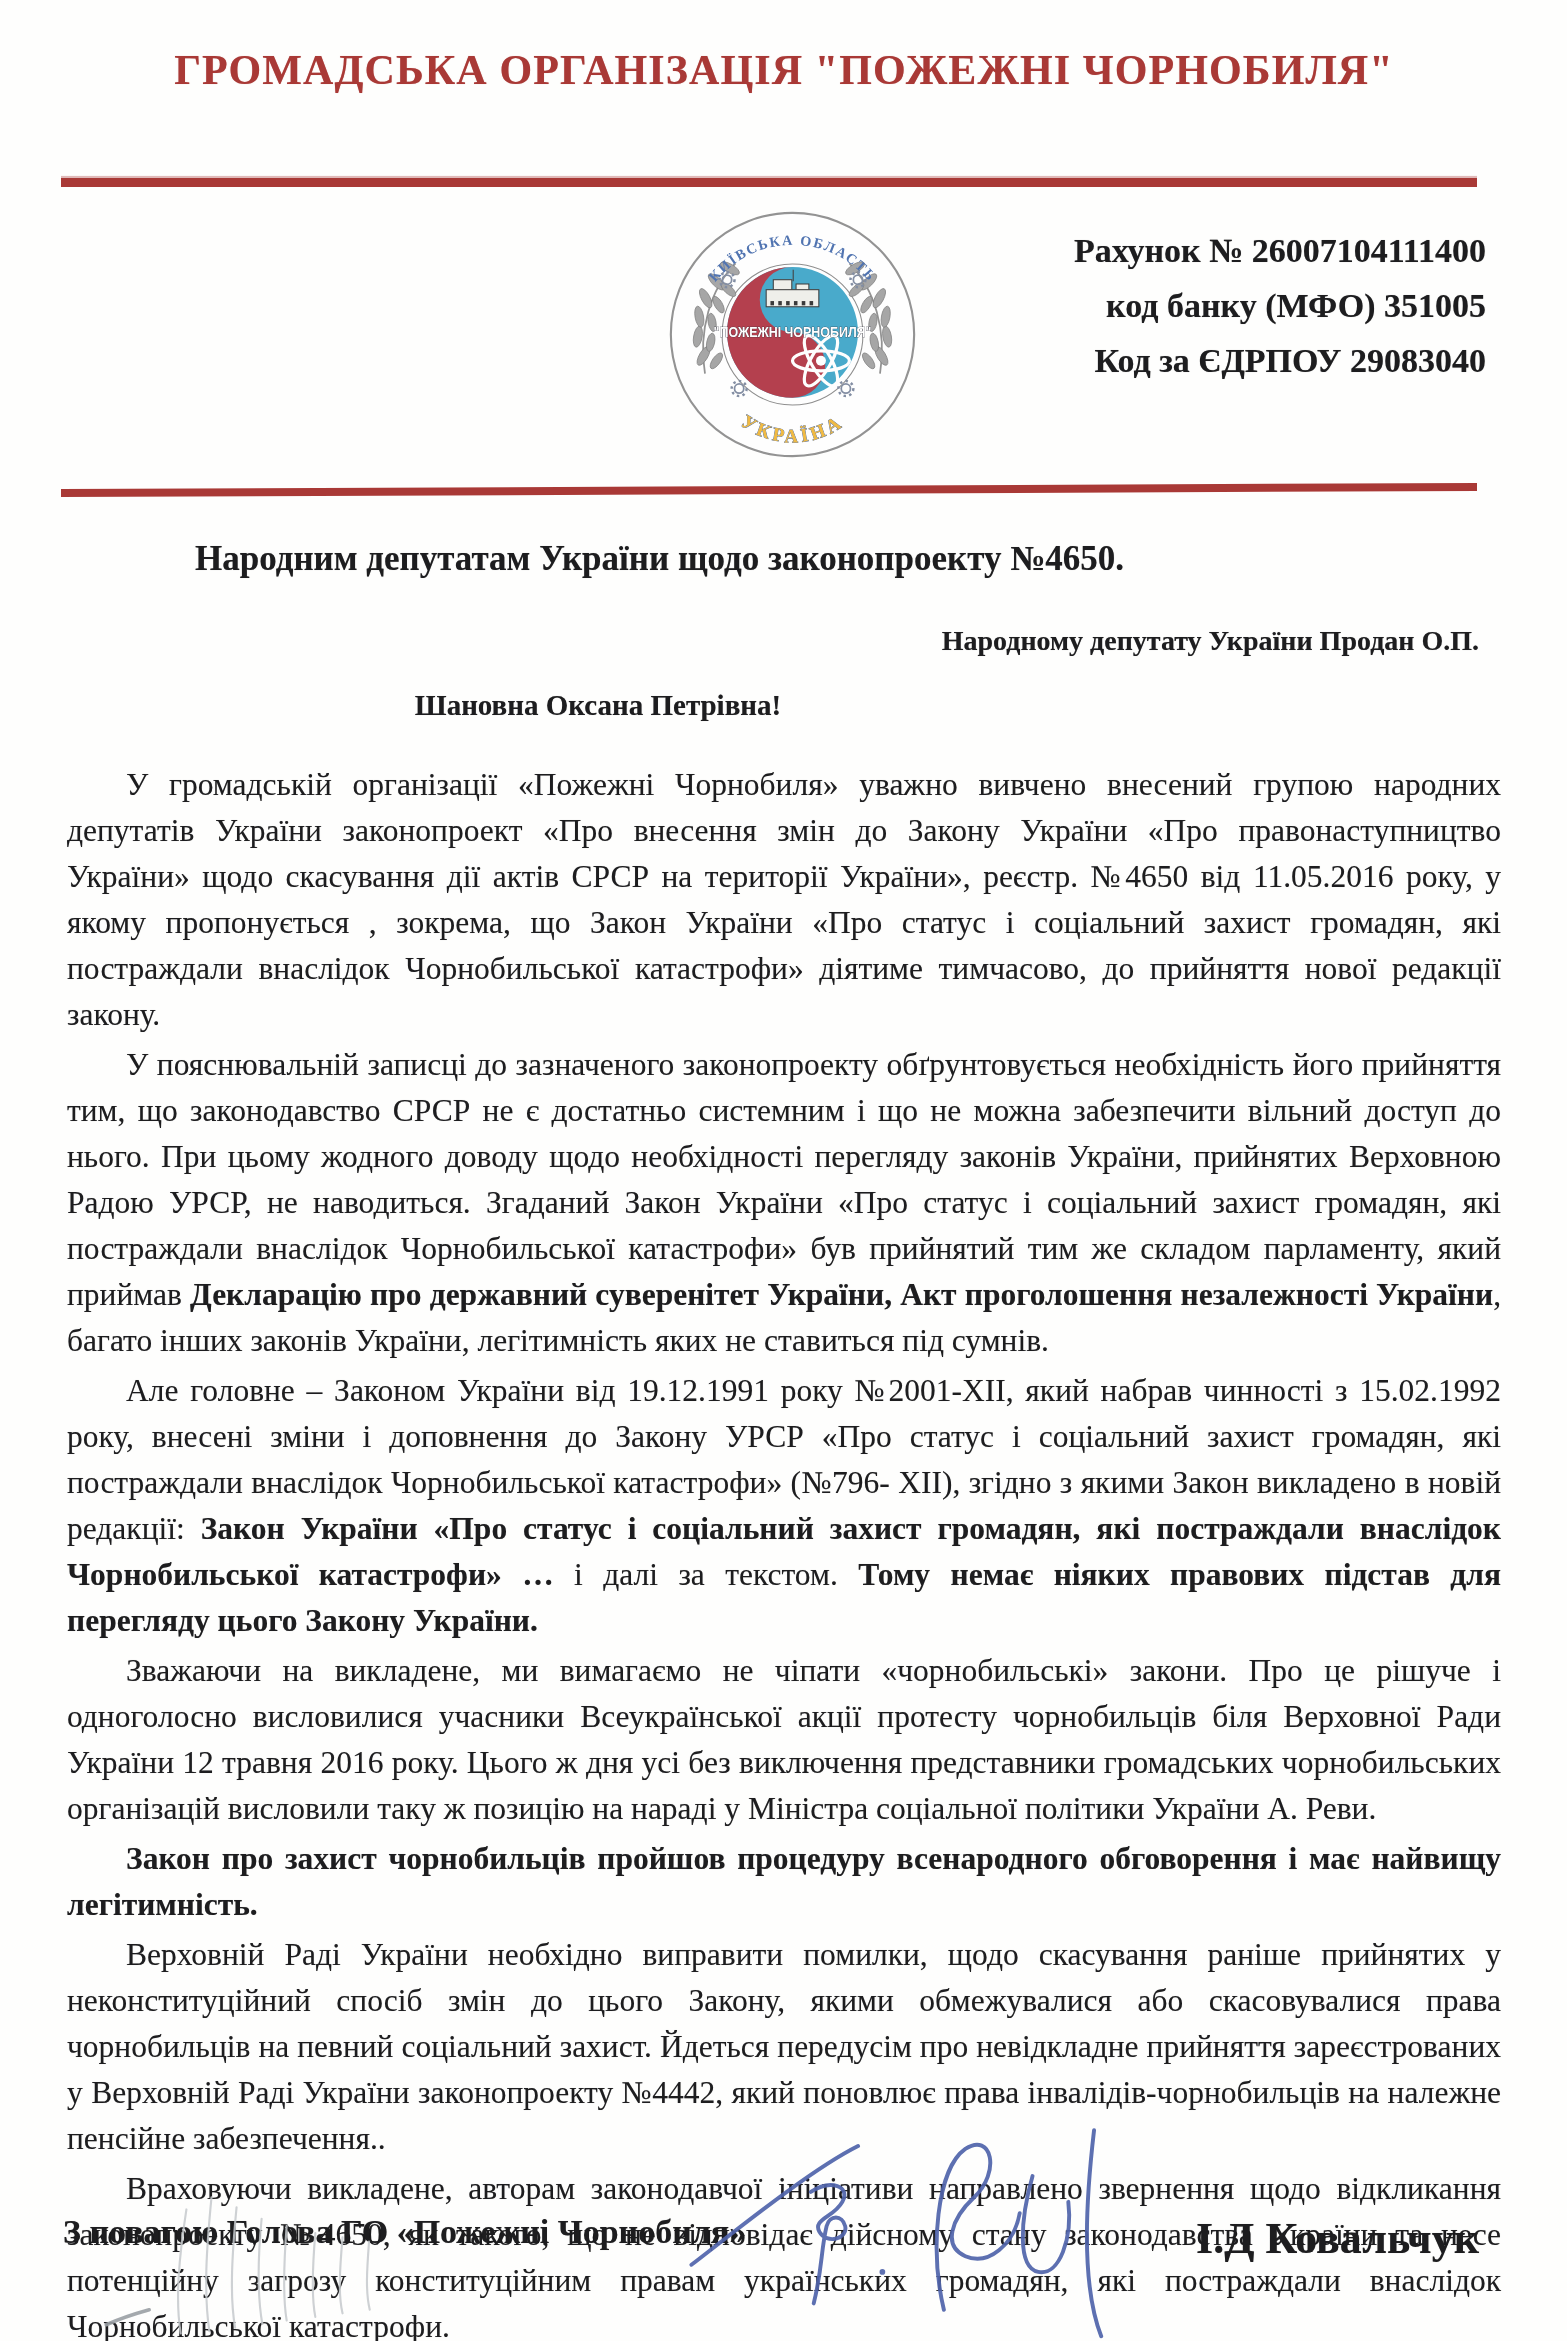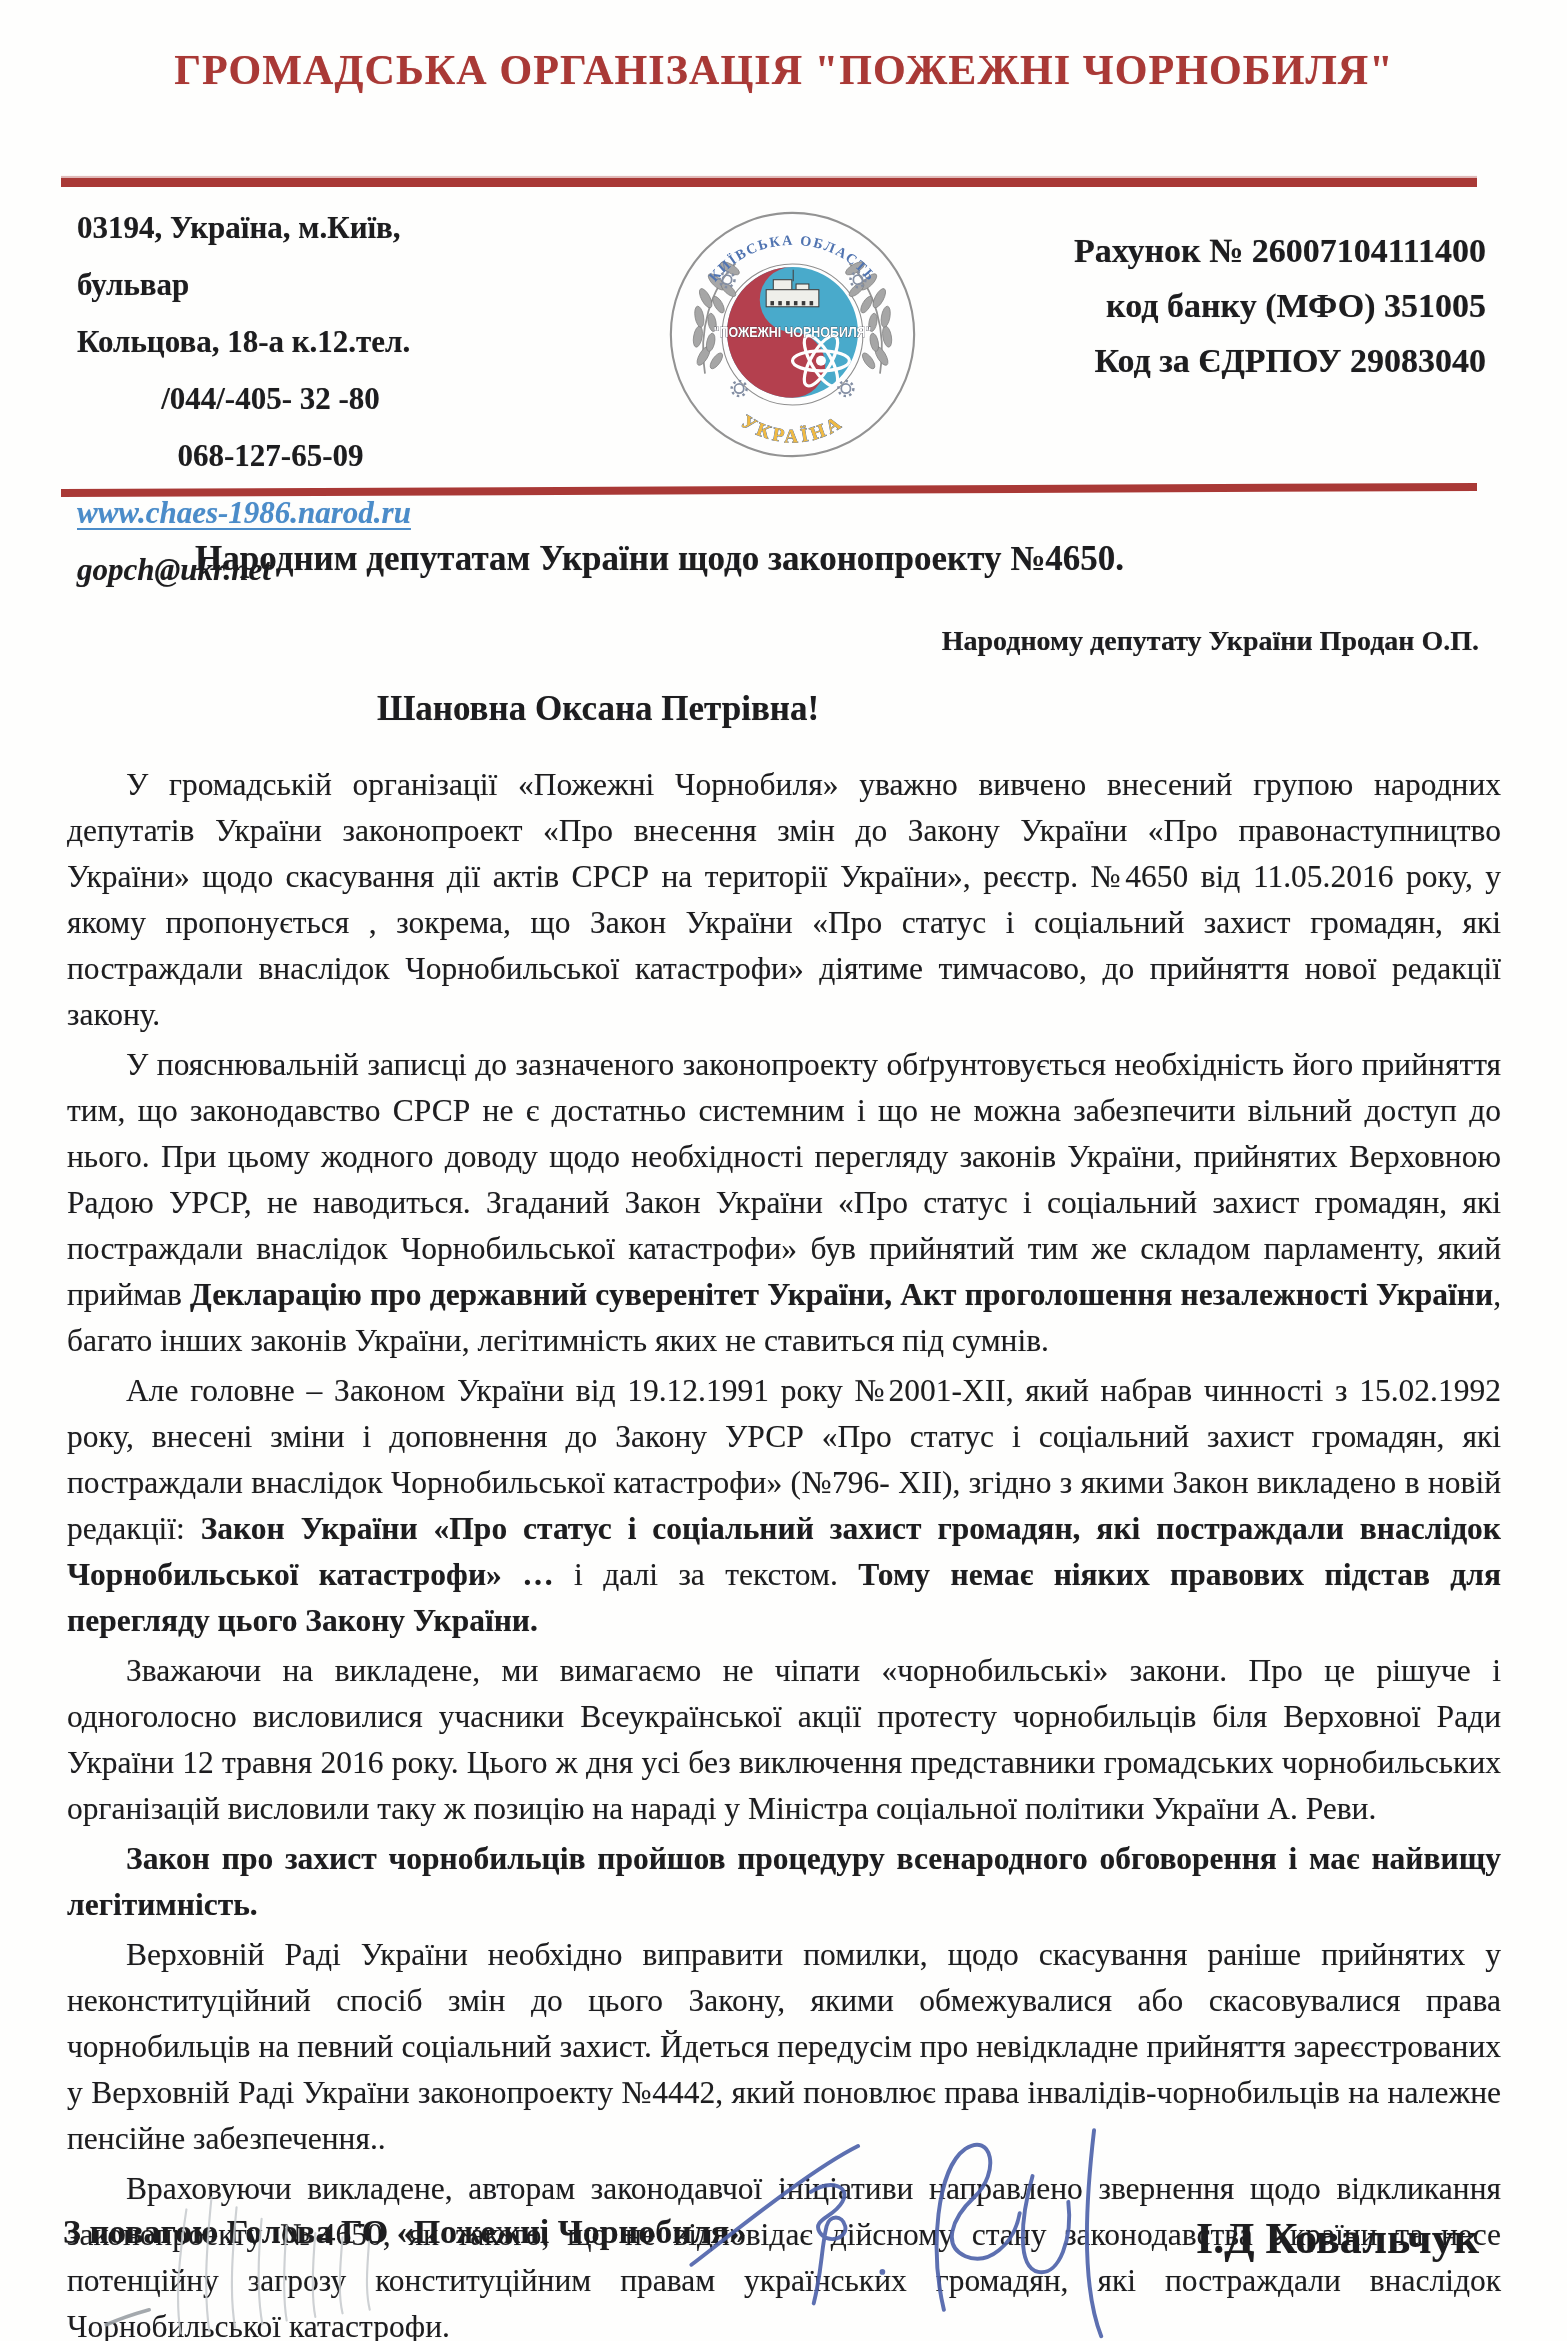--- a/index.html
+++ b/index.html
@@ -29,21 +29,21 @@
   .logo { position:absolute; left:668px; top:210px; width:249px; height:249px; opacity:.96; }
 
   .bank { position:absolute; left:960px; top:223px; width:526px; text-align:right;
     font-size:34px; font-weight:bold; line-height:55px; text-shadow:0 0 0.7px rgba(0,0,0,.45); }
 
   .addr1 { position:absolute; left:195px; top:539px; font-size:35px; font-weight:bold;
     text-shadow:0 0 0.7px rgba(0,0,0,.4); }
   .addr2 { position:absolute; right:89px; top:625px; font-size:28px; font-weight:bold;
     text-shadow:0 0 0.7px rgba(0,0,0,.4); }
   .salutation { position:absolute; left:0; top:689px; width:1196px; text-align:center;
-    font-size:35px; font-weight:bold; text-shadow:0 0 0.7px rgba(0,0,0,.4); }
+    font-size:29px; font-weight:bold; text-shadow:0 0 0.7px rgba(0,0,0,.4); }
 
   .body-text { position:absolute; left:63px; top:758px; width:1442px;
     font-size:31.5px; line-height:46px; text-align:justify;
     text-shadow:0 0 0.7px rgba(0,0,0,.32); }
   .body-text p { margin:4px; text-indent:59px; }
   .body-text .b { font-weight:bold; }
 
   .sig-left  { position:absolute; left:63px;  top:2213px; font-size:34px; font-weight:bold;
     text-shadow:0 0 0.7px rgba(0,0,0,.4); }
   .sig-right { position:absolute; right:89px; top:2213px; font-size:44px; font-weight:bold;
@@ -52,28 +52,20 @@
   .pencil     { position:absolute; left:79px; top:2170px; width:444px; height:172px; }
 </style>
 </head>
 <body>
 
 <div class="page">
 
   <h1 class="org-title">ГРОМАДСЬКА ОРГАНІЗАЦІЯ "ПОЖЕЖНІ ЧОРНОБИЛЯ"</h1>
   <div class="rule rule-top"></div>
 
-  <div class="contact">
-    <div>03194, Україна, м.Київ, бульвар</div>
-    <div>Кольцова, 18-а к.12.тел.</div>
-    <div class="c-center">/044/-405- 32 -80</div>
-    <div class="c-center">068-127-65-09</div>
-    <div class="website">www.chaes-1986.narod.ru</div>
-    <div class="email">gopch@ukr.net</div>
-  </div>
 
   <div class="logo">
     <svg viewBox="0 0 350 350" width="249" height="249">
       <circle cx="175" cy="175" r="171" fill="#ffffff" stroke="#8f8f8f" stroke-width="3"></circle>
       <circle cx="175" cy="175" r="99" fill="none" stroke="#8a8a8a" stroke-width="1.5"></circle>
 
       <g>
         <g fill="#a3a3a3" stroke="#7a7a7a" stroke-width="1">
           <path d="M52,230 C 42,170 60,110 95,75" fill="none" stroke="#8f8f8f" stroke-width="2.5"></path>
           <ellipse rx="15" ry="6" transform="translate(50,205) rotate(-60)"></ellipse>

